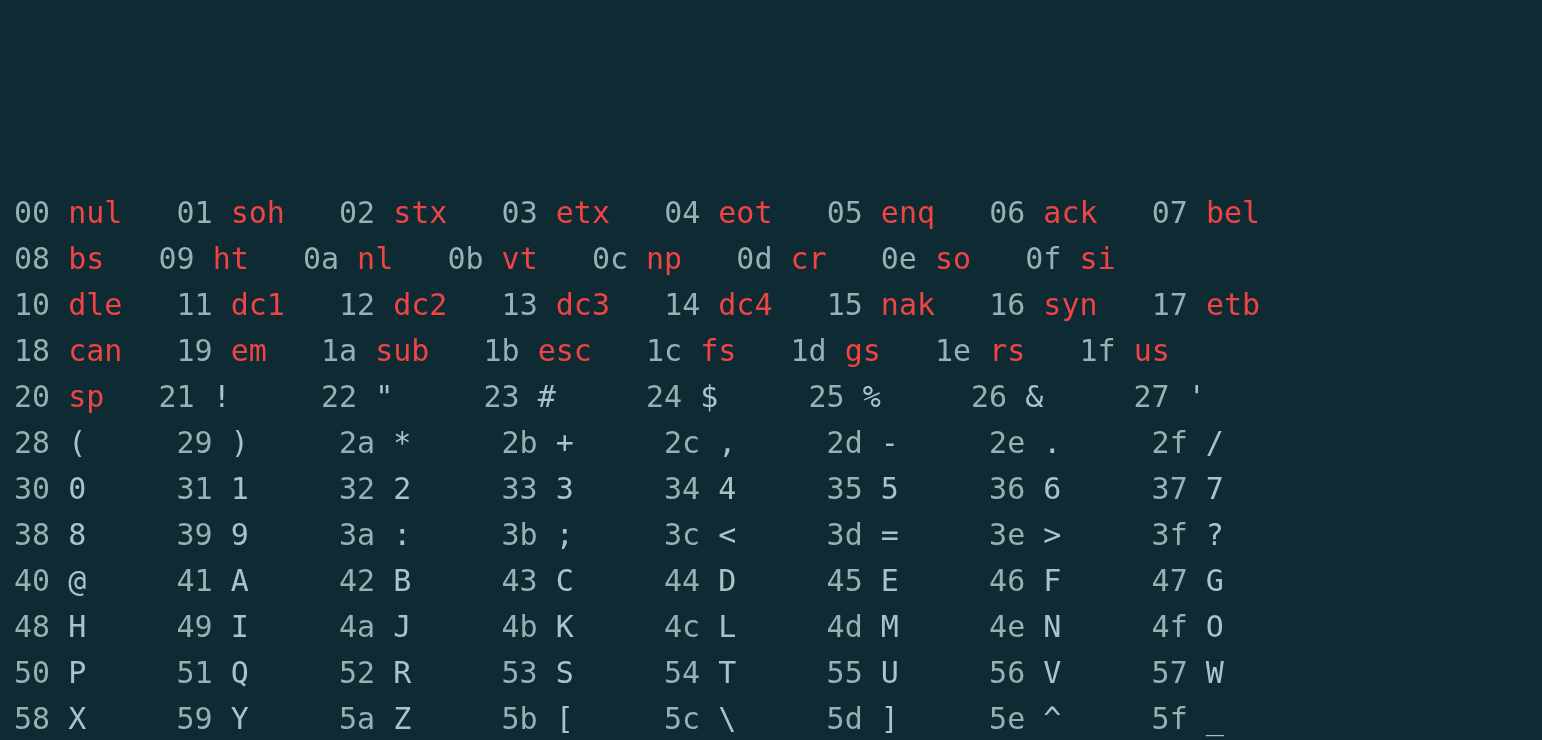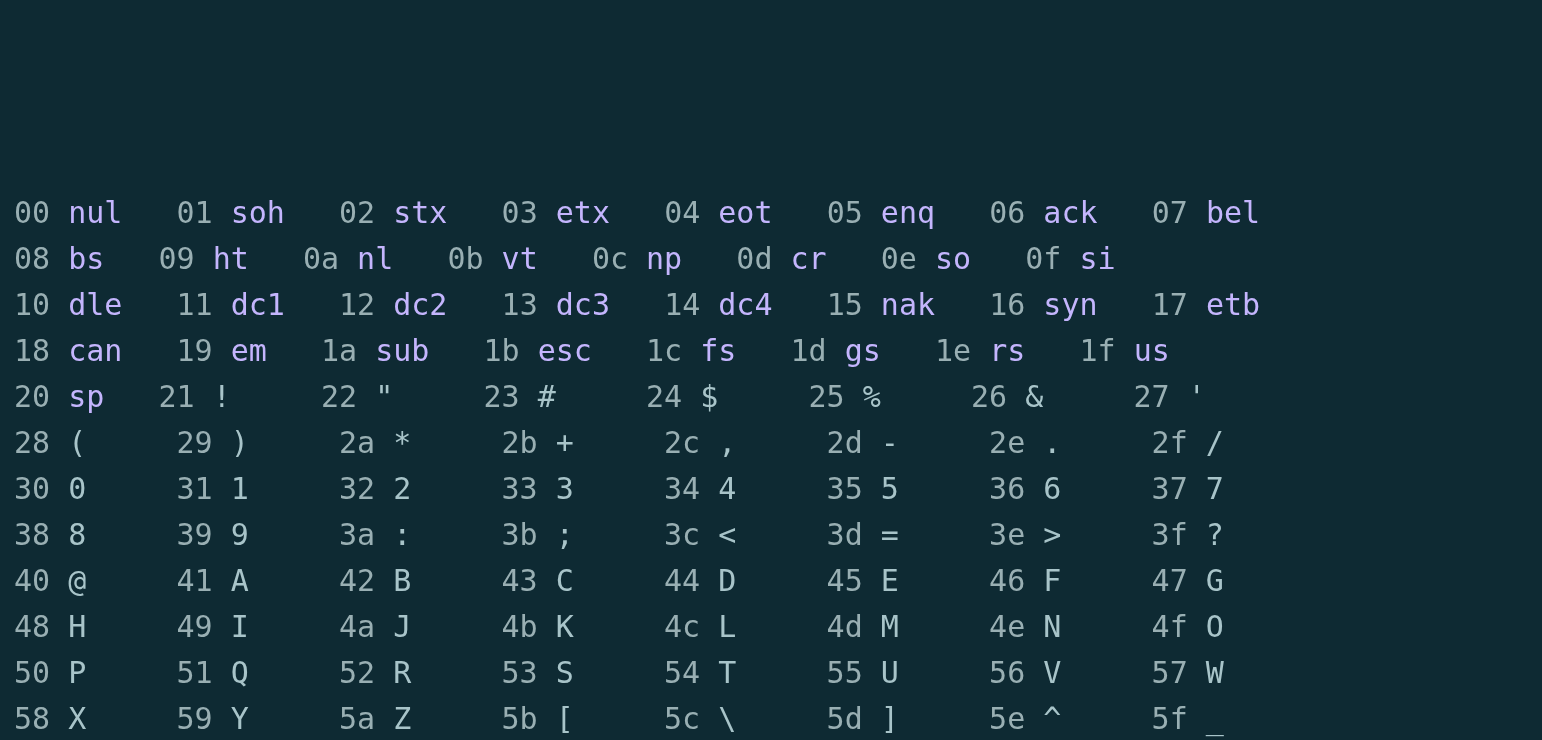--- a/index.html
+++ b/index.html
@@ -23,21 +23,21 @@
     }
     .cell {
       display: inline-block;
     }
     .hex {
       color: #99afb3;
       width: 2ch;
       text-align: right;
     }
     .name {
-      color: #c4b5fd;
+      color: #ef4444;
       width: 4ch;
       text-align: left;
       margin-left: 1ch;
     }
     .char {
       color: #a8c4c9;
       width: 2ch;
       text-align: center;
       margin-left: 1ch;
     }

